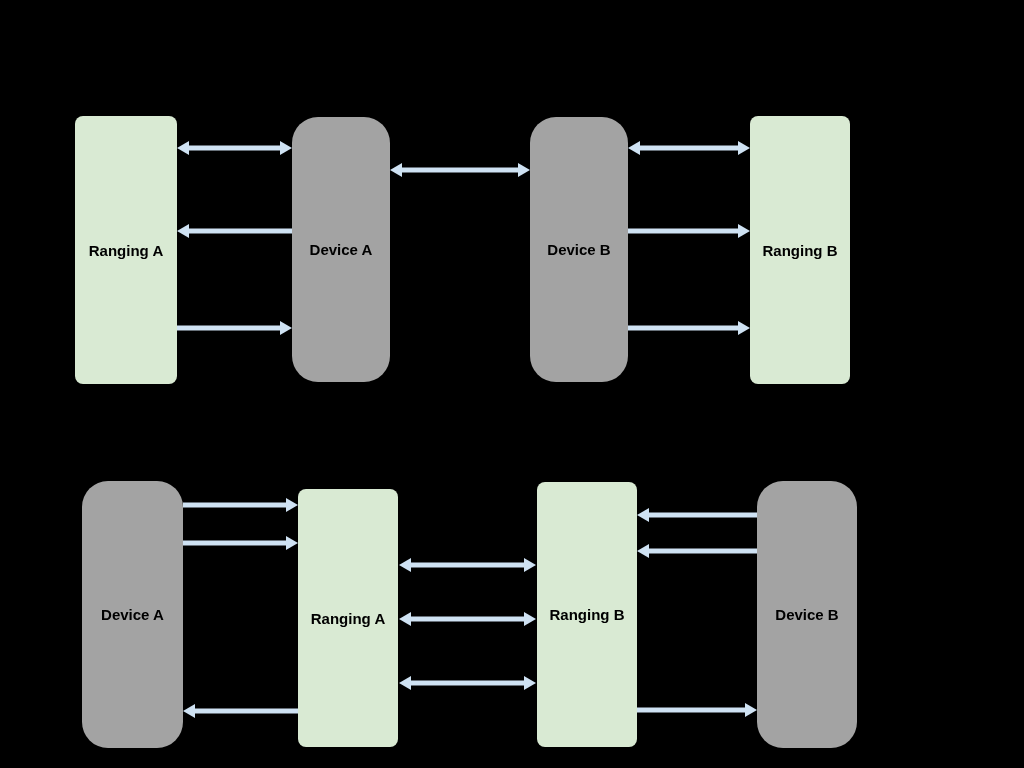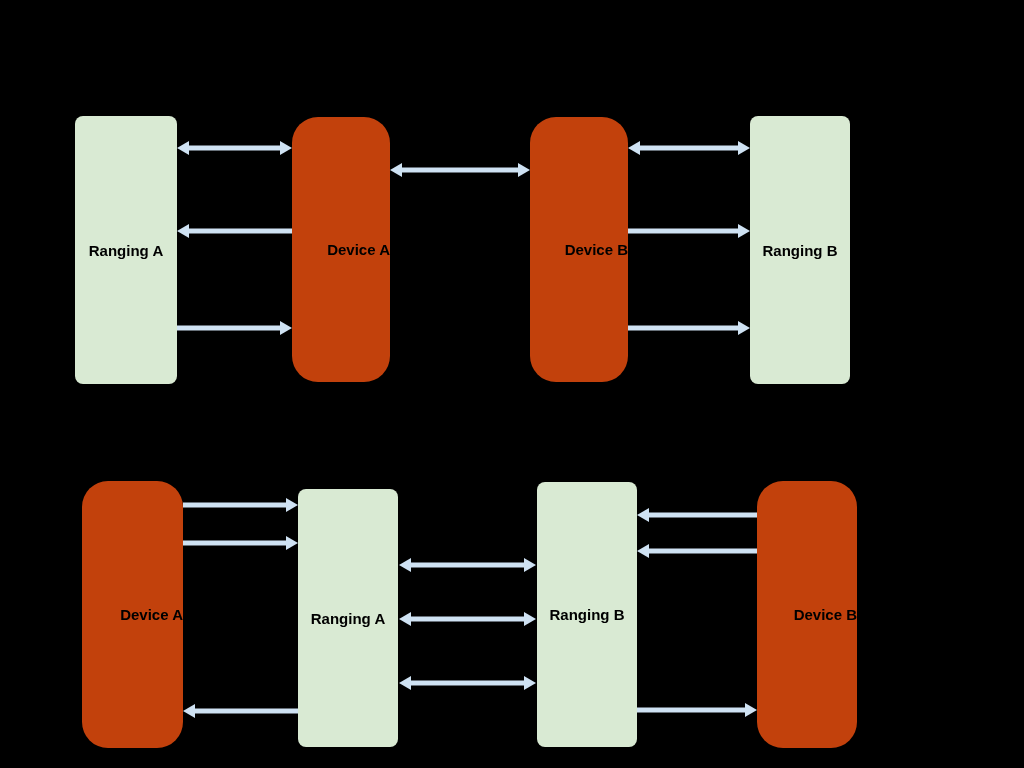--- a/index.html
+++ b/index.html
@@ -20,23 +20,22 @@
     display: flex;
     align-items: center;
     justify-content: center;
     font-weight: bold;
     font-size: 15px;
     color: #000000;
     text-align: center;
     box-sizing: border-box;
   }
   .box.device {
-    background: #c2410c;
+    background: #a3a3a3;
     border-radius: 26px;
-    justify-content: flex-end;
   }
   .box.ranging {
     background: #d9ead3;
     border-radius: 8px;
   }
   .arrow {
     position: absolute;
     height: 14px;
   }
   .arrow .shaft {

